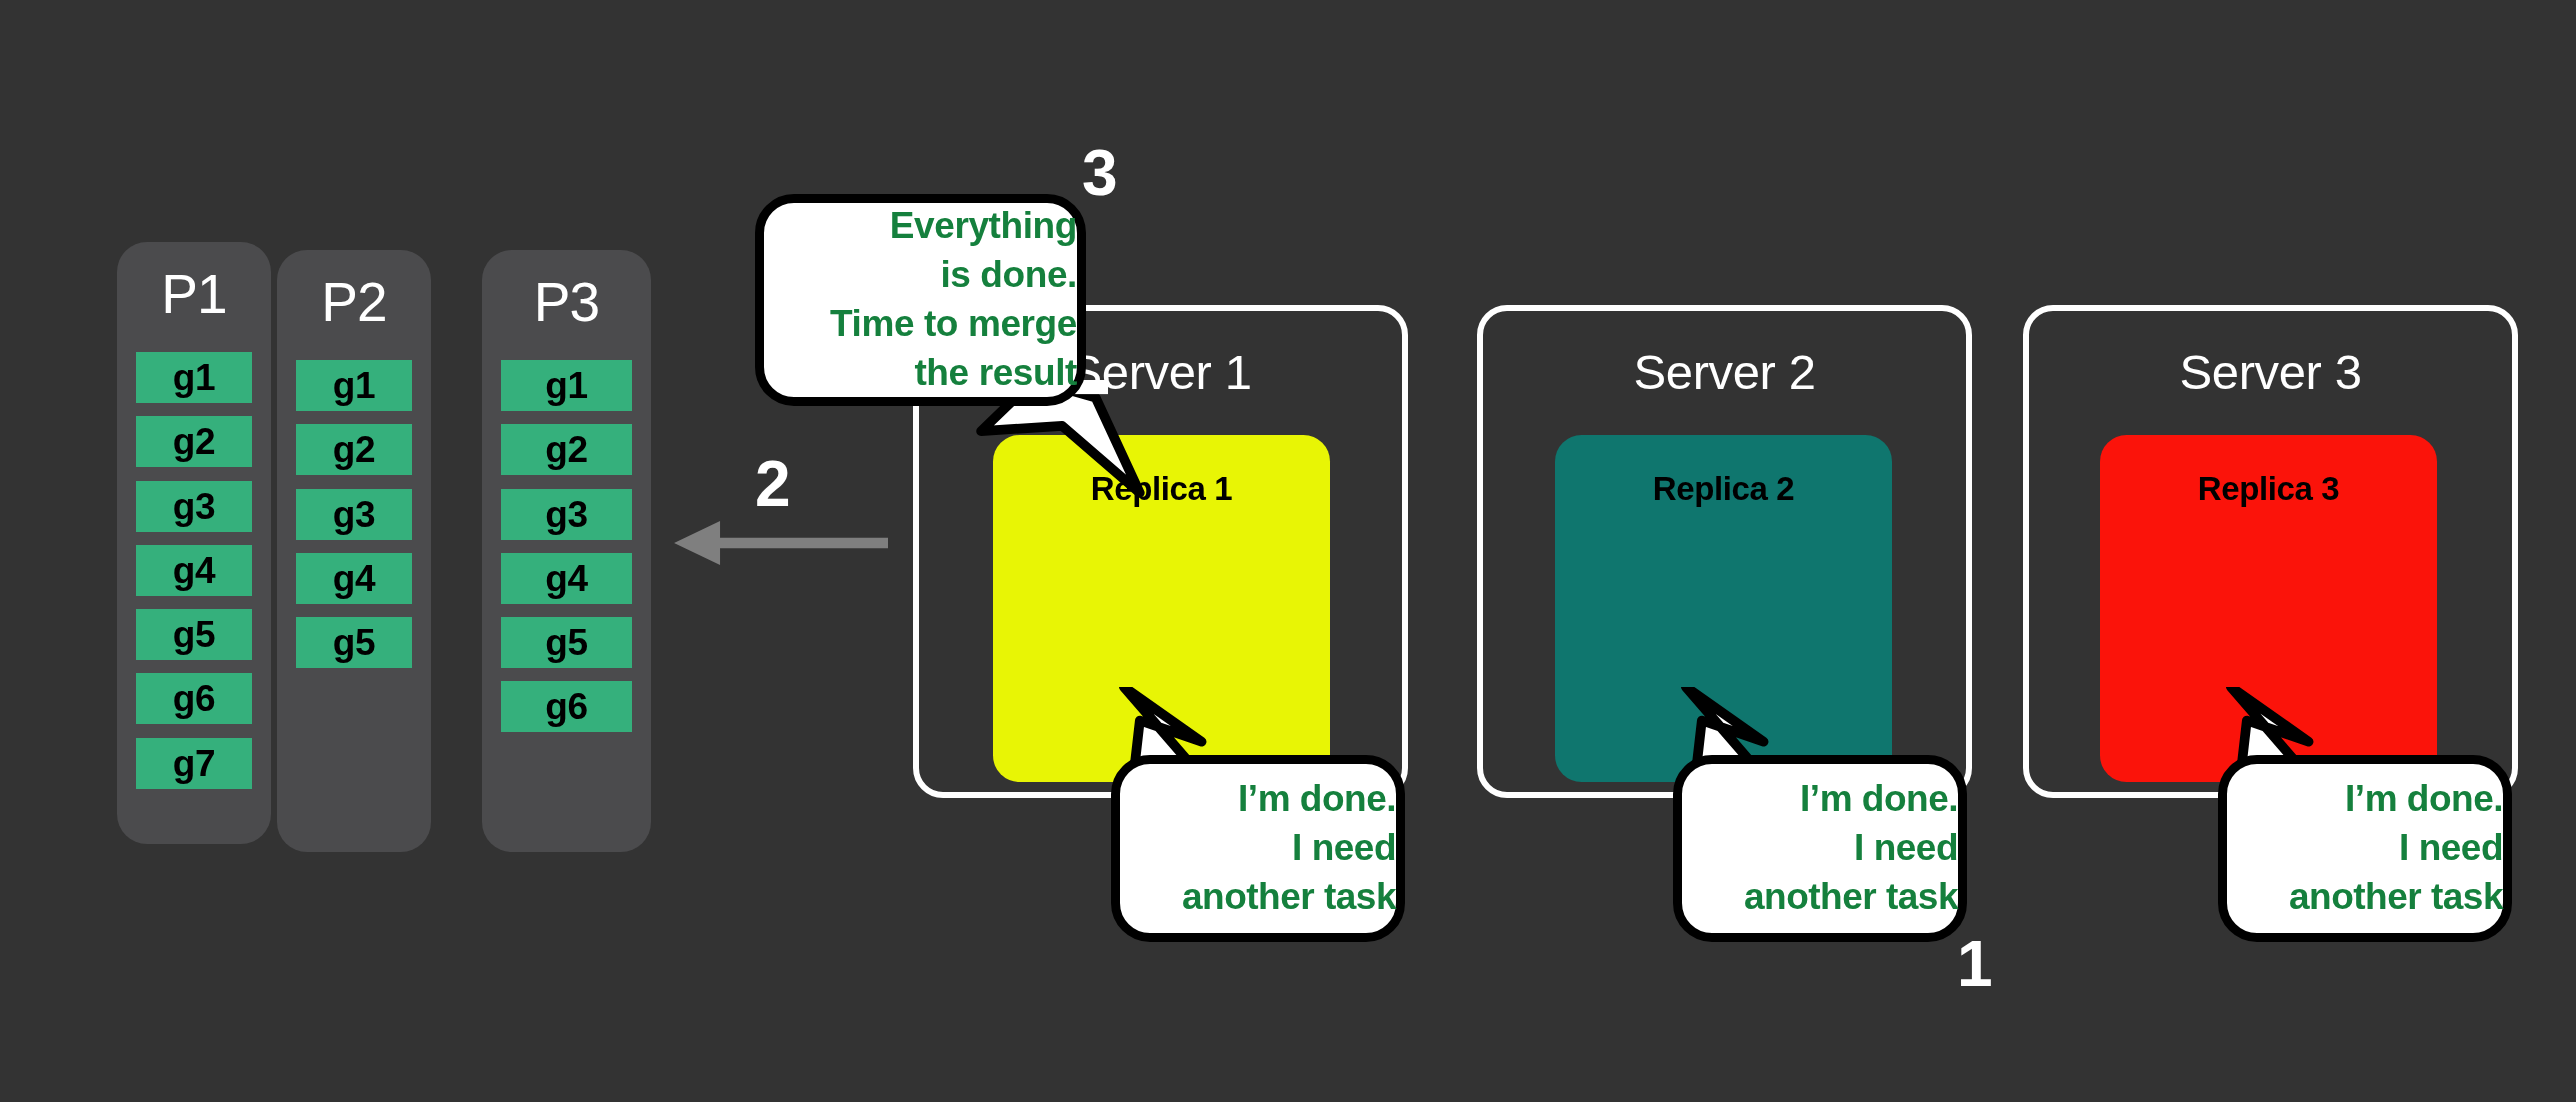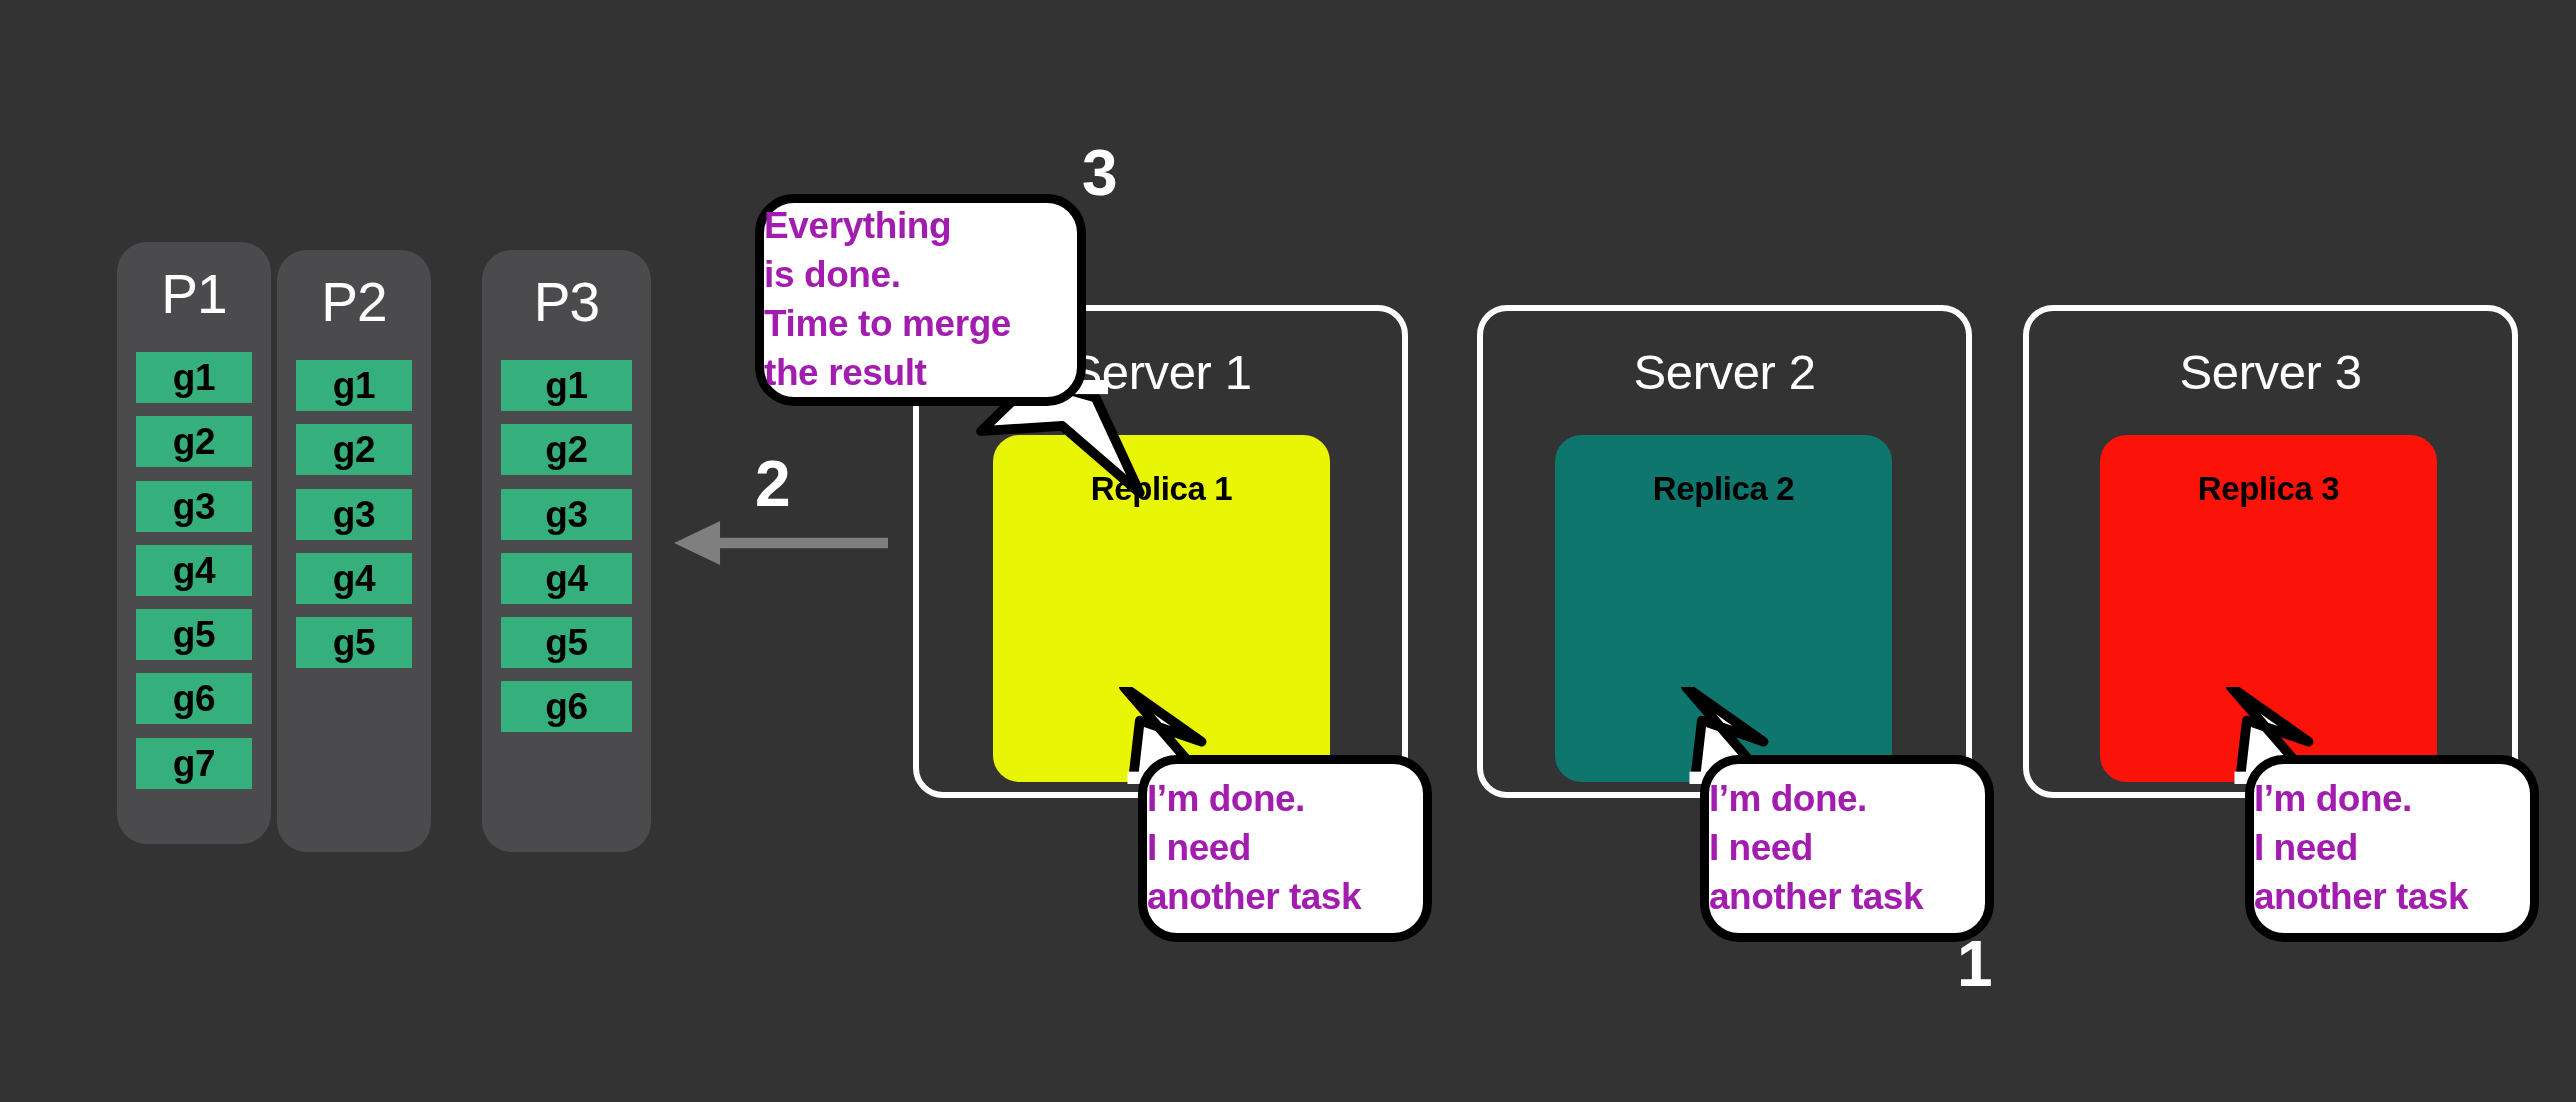--- a/index.html
+++ b/index.html
@@ -96,33 +96,33 @@
 
   
   .bubble {
     position: absolute;
     background: #ffffff;
     border: 9.7px solid #000000;
     border-radius: 39px;
     box-sizing: border-box;
     display: flex;
     flex-direction: column;
-    align-items: flex-start;
+    align-items: flex-end;
     justify-content: center;
-    color: #a21caf;
+    color: #15803d;
     font-weight: 700;
     line-height: 1.32;
     text-align: center;
     z-index: 30;
   }
   .bubble-line { display: block; white-space: nowrap; }
 
   .bubble-merge { font-size: 37px; letter-spacing: -0.4px; }
   .bubble-merge .gap { height: 12.4px; }
-  .bubble-done  { font-size: 37px; letter-spacing: -0.5px; margin-left: 27px; }
+  .bubble-done  { font-size: 37px; letter-spacing: -0.5px; }
 
   .bubble-tail {
     position: absolute;
     z-index: 29;
     pointer-events: none;
   }
 
   
   .step-num {
     position: absolute;

